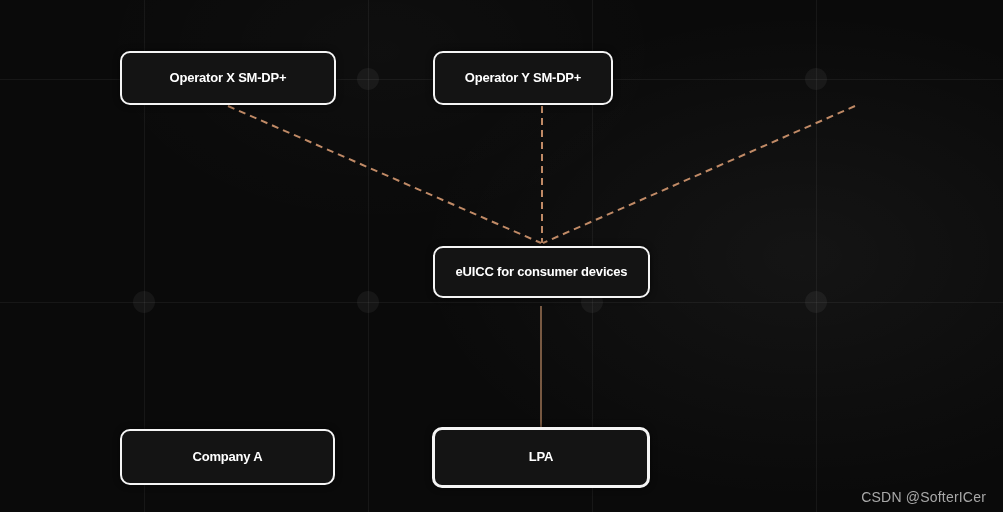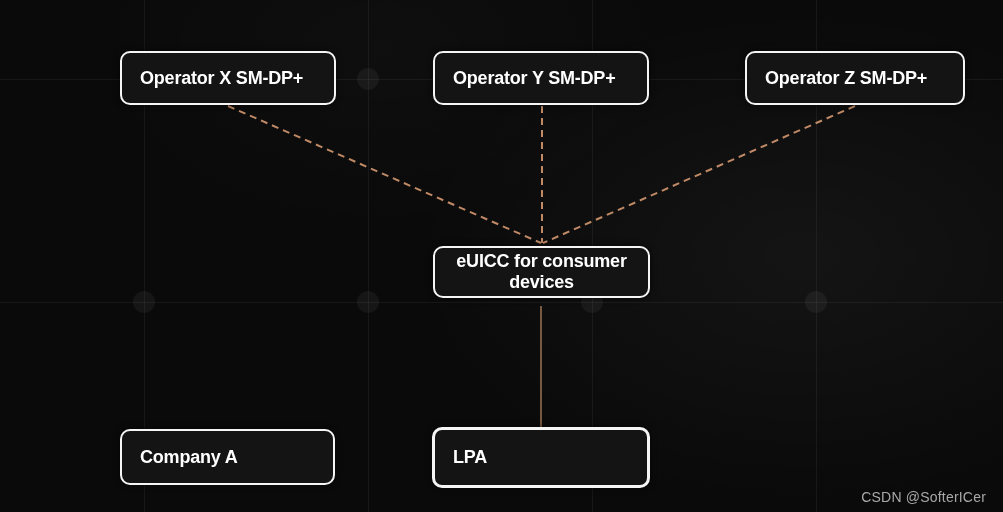--- a/index.html
+++ b/index.html
@@ -30,31 +30,32 @@
   .edges { position: absolute; left: 0; top: 0; width: 1003px; height: 512px; }
 
   .node {
     position: absolute;
     box-sizing: border-box;
     background: #141414;
     border: 2px solid #f5f5f5;
     border-radius: 10px;
     display: flex;
     align-items: center;
+    justify-content: center;
     text-align: center;
     color: #ffffff;
     font-weight: bold;
-    font-size: 18px;
+    font-size: 13px;
     letter-spacing: -0.2px;
     line-height: 1.15;
     padding: 0 18px;
     box-shadow: 0 0 6px rgba(0,0,0,0.6);
   }
   .node-operator-x { left: 120px; top: 51px;  width: 216px; height: 54px; }
-  .node-operator-y { left: 433px; top: 51px;  width: 216px; height: 54px; }
+  .node-operator-y { left: 433px; top: 51px;  width: 180px; height: 54px; }
   .node-operator-z { left: 745px; top: 51px;  width: 220px; height: 54px; }
   .node-euicc      { left: 433px; top: 246px; width: 217px; height: 52px; }
   .node-company-a  { left: 120px; top: 429px; width: 215px; height: 56px; }
   .node-lpa        { left: 432px; top: 427px; width: 218px; height: 61px; border-width: 3.5px; }
 
   .watermark {
     position: absolute;
     right: 17px;
     bottom: 7px;
     color: #a8a8a8;
@@ -91,23 +92,20 @@
     <line x1="855" y1="106" x2="543" y2="243" stroke-width="2" stroke-dasharray="7 5" stroke="#c08a66"></line>
     <line x1="541" y1="306" x2="541" y2="427" stroke-width="1.5" stroke="#9d7355"></line>
   </svg>
 
   <div class="node node-operator-x">
     <span>Operator X SM-DP+</span>
   </div>
   <div class="node node-operator-y">
     <span>Operator Y SM-DP+</span>
   </div>
-  <div class="node node-operator-z">
-    <span>Operator Z SM-DP+</span>
-  </div>
   <div class="node node-euicc">
     <span>eUICC for consumer devices</span>
   </div>
   <div class="node node-lpa">
     <span>LPA</span>
   </div>
   <div class="node node-company-a">
     <span>Company A</span>
   </div>
 

